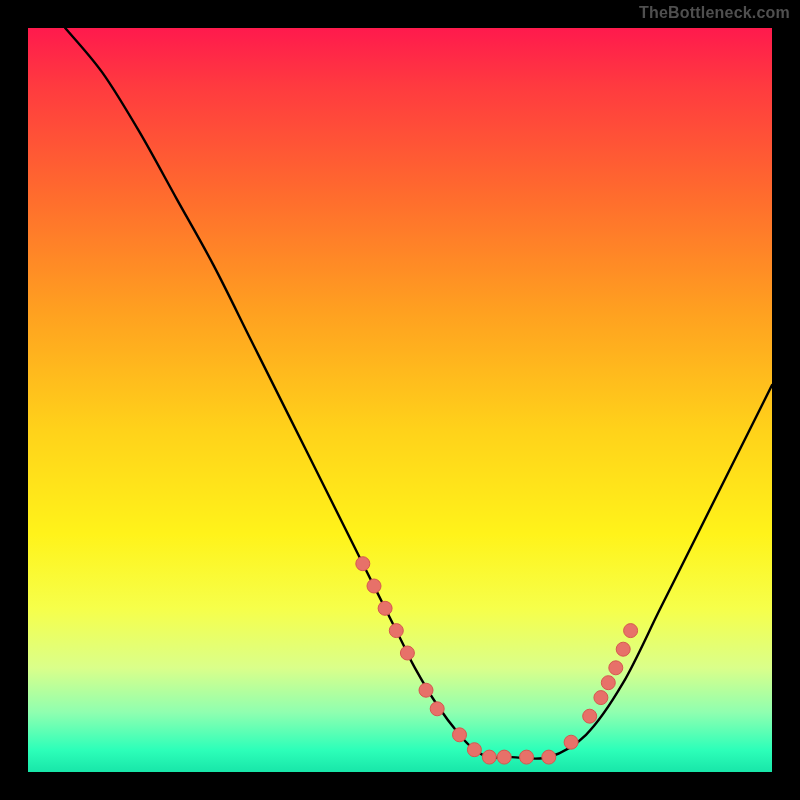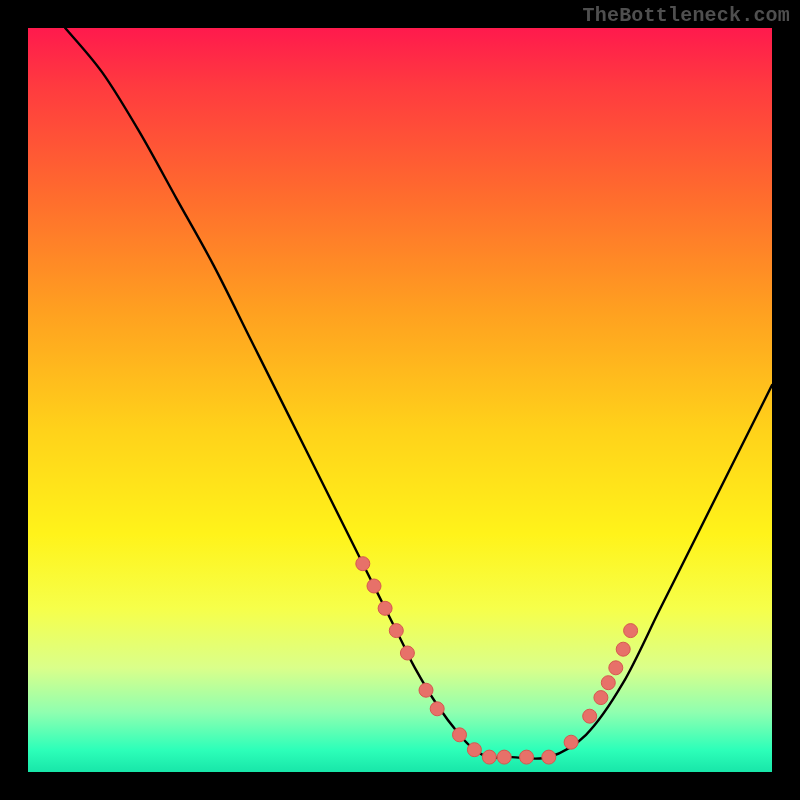--- a/index.html
+++ b/index.html
@@ -29,24 +29,24 @@
       #8fffb0 92%,
       #2dffb9 97%,
       #18e6a9 100%
     );
   }
   .watermark {
     position: absolute;
     top: 4px;
     right: 10px;
     color: #4f4f4f;
-    font-size: 20px;
+    font-size: 16px;
     font-weight: 600;
     letter-spacing: 0.2px;
-    font-family: Liberation Mono, monospace;
+    font-family: Liberation Sans, sans-serif;
   }
   svg.overlay {
     position: absolute;
     left: 0;
     top: 0;
   }
 </style>
 </head>
 <body>
 

